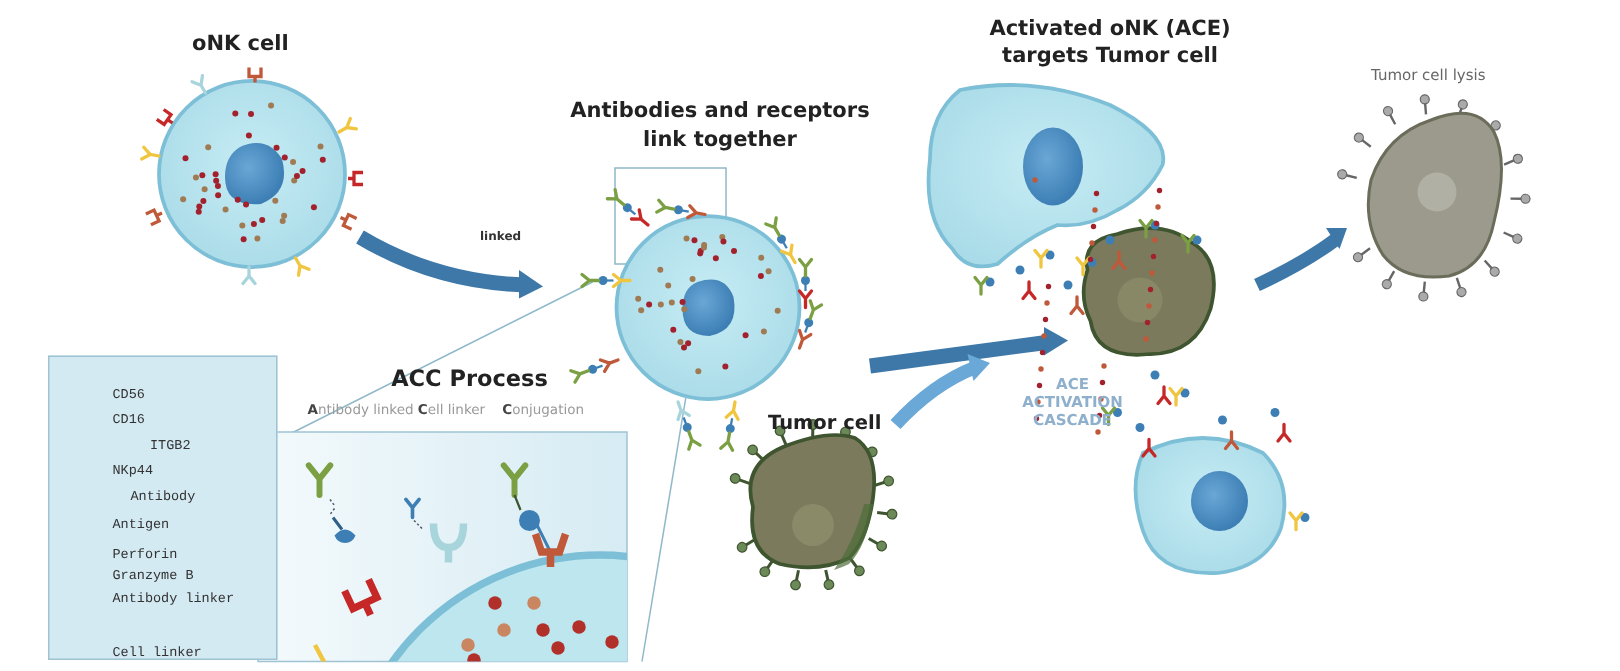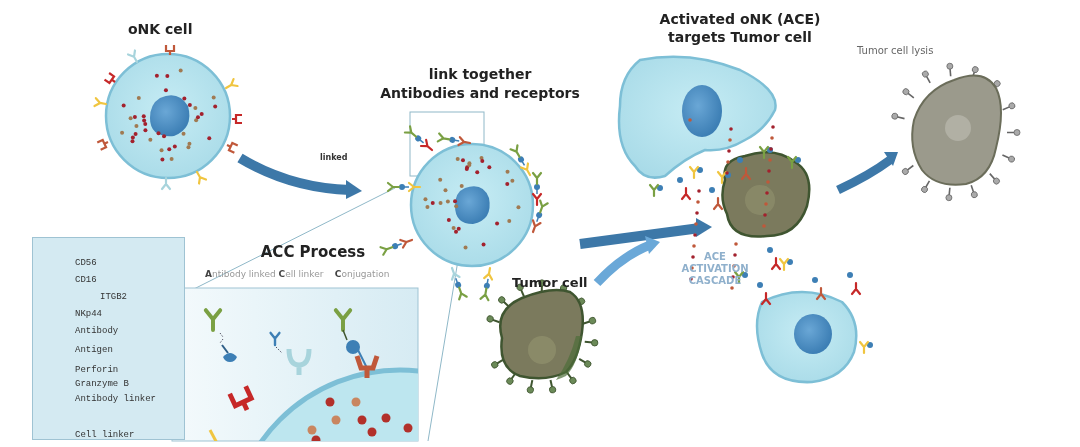--- a/index.html
+++ b/index.html
@@ -1,21 +1,21 @@
 <!DOCTYPE html>
 <html><head>
 <meta charset="utf-8">
 <style>
   html,body{margin:0;padding:0;background:#fff;}
   body{width:1080px;height:447px;position:relative;overflow:hidden;font-family:"Liberation Sans",sans-serif;}
   .title{position:absolute;font-weight:bold;color:#222;text-align:center;font-family:"DejaVu Sans",sans-serif;}
   #t-onk{left:128px;top:21px;font-size:14px;}
   #t-link{left:370px;top:65px;width:220px;font-size:14px;line-height:19px;}
   #t-ace{left:630px;top:10px;width:220px;font-size:14px;line-height:18px;}
-  #t-lysis{left:857px;top:45px;font-size:10px;color:#666;font-weight:normal;}
+  #t-lysis{left:914px;top:45px;font-size:10px;color:#666;font-weight:normal;}
   #t-linked{left:320px;top:153px;font-size:8px;font-weight:bold;color:#333;}
   #t-tumor{left:512px;top:275px;font-size:13px;}
   #t-cascade{left:655px;top:251px;width:120px;font-size:10px;line-height:12px;color:#8fb0cc;font-weight:bold;}
   #t-acc{left:248px;top:243px;width:130px;font-size:15px;}
   .acc-steps{position:absolute;left:205px;top:269px;font-size:9px;color:#999;font-family:"DejaVu Sans",sans-serif;}
   .acc-steps b{color:#444;}
   .legend{position:absolute;left:32px;top:237px;width:153px;height:203px;background:#d4eaf2;border:1px solid #9fc3d3;box-sizing:border-box;}
   .legend-item{position:absolute;left:48px;font-size:9px;color:#333;font-family:Liberation Mono, monospace;}
   svg.canvas{position:absolute;left:0;top:0;}
 </style>
@@ -532,22 +532,22 @@
       </g>
     <path d="M914,120 q10,-30 40,-40 q30,-12 42,8 q10,20 0,60 q-6,30 -30,36 q-30,4 -44,-14 q-14,-22 -8,-50z" fill="#9b9a8c" stroke="#6b6d5a" stroke-width="2"></path>
     <circle cx="958" cy="128" r="13" fill="#b1b0a4"></circle>
   </g>
 </svg>
 
 <div class="legend"></div>
 
 <div class="title" id="t-onk">oNK cell</div>
 <div class="title" id="t-link">
+  <div>Antibodies and receptors</div>
   <div>link together</div>
-  <div>Antibodies and receptors</div>
 </div>
 <div class="title" id="t-ace">
   <div>Activated oNK (ACE)</div>
   <div>targets Tumor cell</div>
 </div>
 <div class="title" id="t-lysis">Tumor cell lysis</div>
 <div class="title" id="t-linked">linked</div>
 <div class="title" id="t-tumor">Tumor cell</div>
 <div class="title" id="t-cascade">
   <div>ACE</div>
@@ -559,19 +559,19 @@
   <span><b>A</b><span>ntibody linked</span></span>
   <span><b>C</b><span>ell linker</span></span>
   &nbsp;&nbsp;&nbsp;<span><b>C</b><span>onjugation</span></span>
 </div>
 
 <div id="legend-labels">
     <div class="legend-item" style="top: 258px; left: 75px;">CD56</div>
     <div class="legend-item" style="top: 275px; left: 75px;">CD16</div>
     <div class="legend-item" style="top: 292px; left: 75px; padding-left: 25px;">ITGB2</div>
     <div class="legend-item" style="top: 309px; left: 75px; text-align: center;">NKp44</div>
-    <div class="legend-item" style="top: 326px; left: 75px;">Antibody</div>
+    <div class="legend-item" style="top: 326px; left: 87px;">Antibody</div>
     <div class="legend-item" style="top: 345px; left: 75px;">Antigen</div>
     <div class="legend-item" style="top: 365px; left: 75px;">Perforin</div>
     <div class="legend-item" style="top: 379px; left: 75px;">Granzyme B</div>
     <div class="legend-item" style="top: 394px; left: 75px;">Antibody linker</div>
     <div class="legend-item" style="top: 410px; left: 75px; margin-top: 20px;">Cell linker</div>
   </div>
 
 </body></html>

